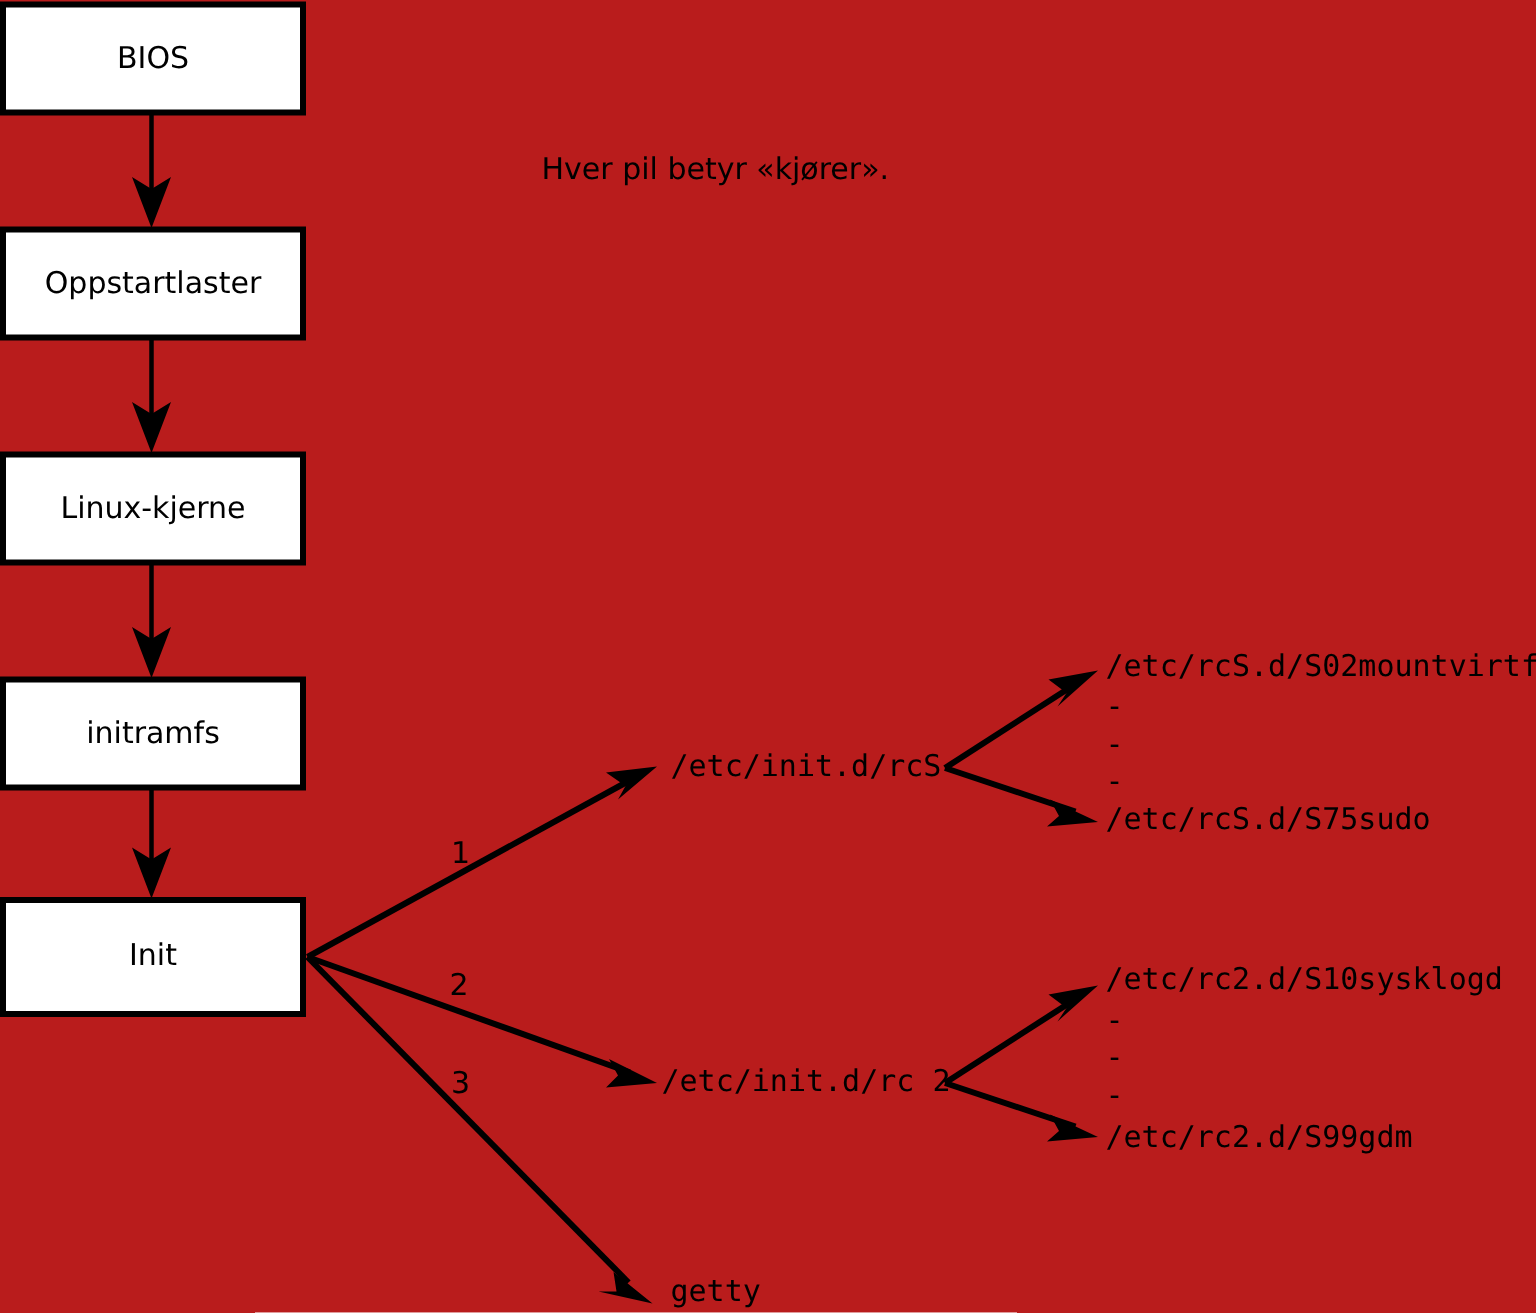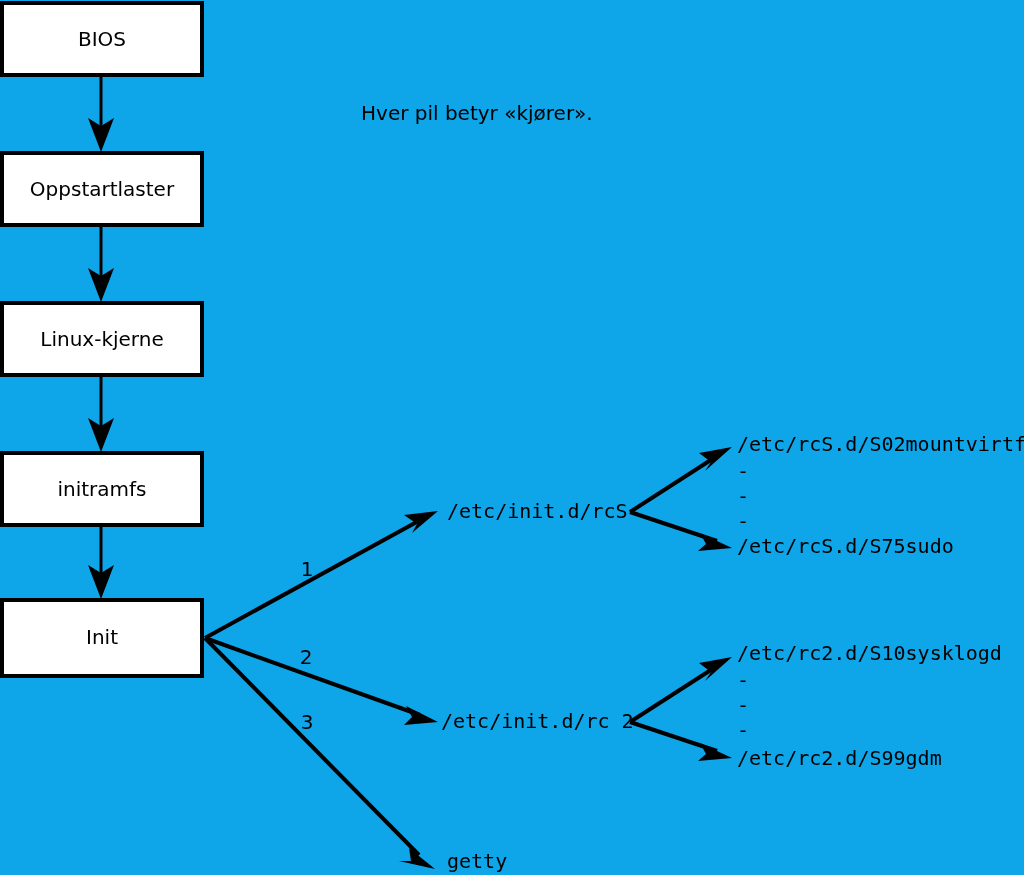--- a/index.html
+++ b/index.html
@@ -4,21 +4,21 @@
 <style>
   html, body {
     margin: 0;
     padding: 0;
     background: #ffffff;
   }
   #canvas {
     position: relative;
     width: 1024px;
     height: 875px;
-    background: #0ea5e9;
+    background: #b91c1c;
     overflow: hidden;
     font-family: "DejaVu Sans", sans-serif;
   }
   svg#diagram {
     position: absolute;
     left: 0;
     top: 0;
     width: 1024px;
     height: 875px;
   }

